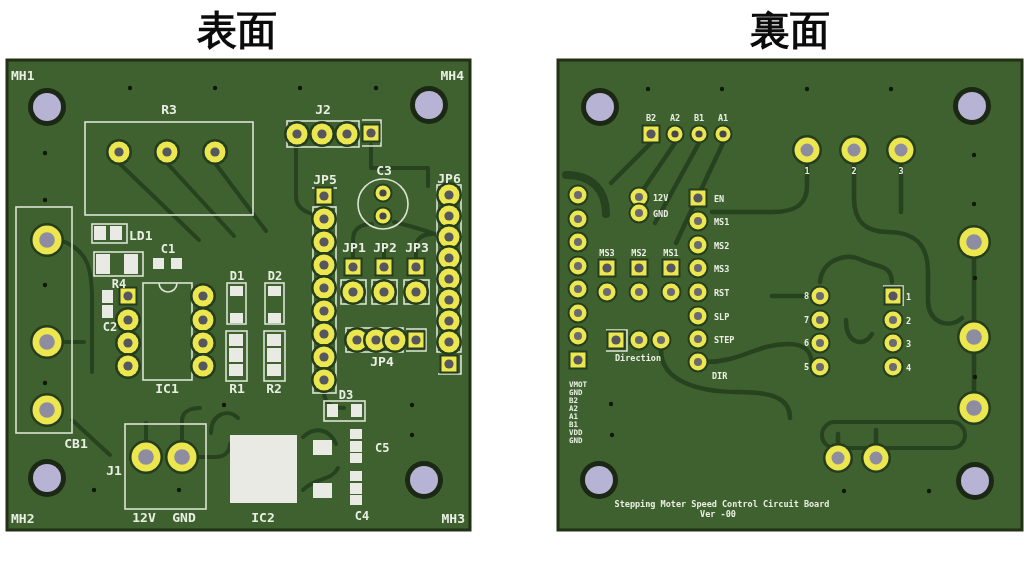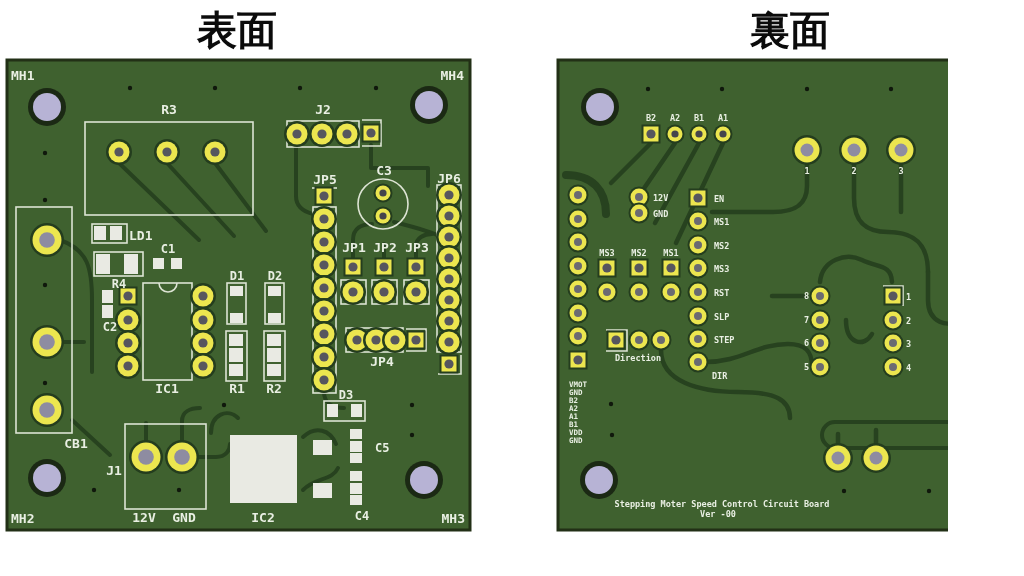--- a/index.html
+++ b/index.html
@@ -1,16 +1,16 @@
 <!DOCTYPE html>
 <html><head>
 <meta charset="utf-8">
 <style>
   html,body{margin:0;padding:0;background:#ffffff;}
-  .stage{position:relative;width:948px;height:576px;background:#ffffff;overflow:hidden;
+  .stage{position:relative;width:1024px;height:576px;background:#ffffff;overflow:hidden;
          font-family:"DejaVu Sans",sans-serif;}
   svg{display:block;}
   .title{font:700 40px "DejaVu Sans",sans-serif;fill:#0b0b0b;}
   .silk-f{font:700 13px "DejaVu Sans Mono",monospace;fill:#e9efe3;}
   .silk-f-sm{font:700 12px "DejaVu Sans Mono",monospace;fill:#e9efe3;}
   .silk-b{font:700 8.5px "DejaVu Sans Mono",monospace;fill:#e9efe3;}
   .silk-b-sm{font:700 7.5px "DejaVu Sans Mono",monospace;fill:#e9efe3;}
   .outl{stroke:#dde4d4;stroke-width:1.6;fill:none;}
   .trace{stroke:#27421f;fill:none;stroke-linecap:round;stroke-linejoin:round;}
   .smd{fill:#e9eae3;}

